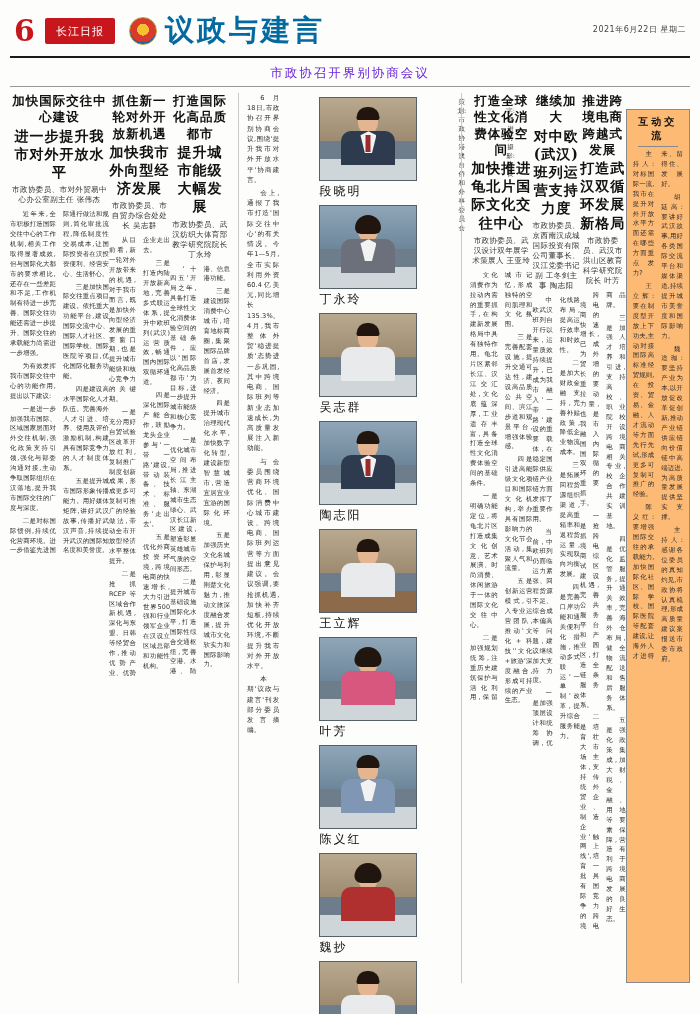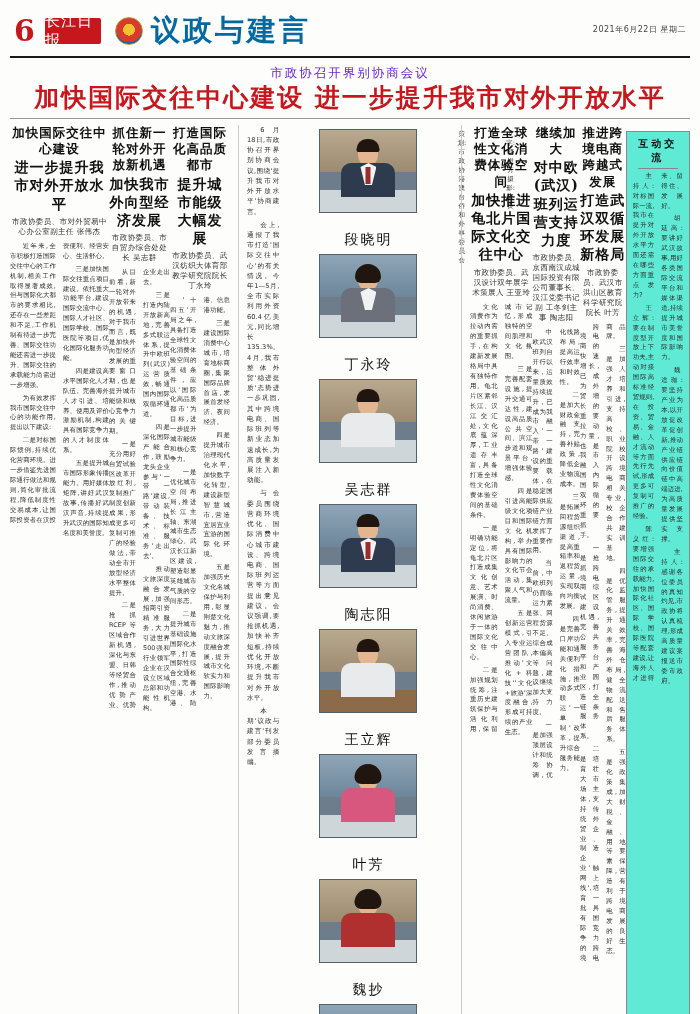--- a/index.html
+++ b/index.html
@@ -24,25 +24,25 @@
     border-bottom:2px solid #1a1a1a;
     display:flex;align-items:center;
     padding:0 4px 2px 4px;
   }
   .page-num{
     font-family:"DejaVu Serif","Liberation Serif",serif;
     font-size:30px;font-weight:bold;color:#c8161d;
     line-height:1;margin-right:10px;
   }
   .paper-logo{
-    width:56px;height:26px;
+    width:70px;height:26px;
     background:#c8161d;
     color:#fff;
     display:flex;align-items:center;justify-content:center;
-    font-size:15px;letter-spacing:1px;
+    font-size:11px;letter-spacing:1px;
     font-family:"DejaVu Serif","Liberation Serif",serif;
     border-radius:2px;
   }
   .emblem{
     width:26px;height:26px;border-radius:50%;
     background:radial-gradient(circle at 50% 45%, #f2c230 0 30%, #d93a2b 31% 65%, #1d5fa8 66% 100%);
     margin:0 8px 0 14px;
     border:1px solid #b5a03a;
     flex:none;
   }
@@ -166,30 +166,30 @@
   .ph-shirt{
     position:absolute;left:50%;transform:translateX(-50%);
     top:0;width:16px;height:22px;background:#f2f2f2;
     clip-path:polygon(50% 0,100% 18%,72% 100%,28% 100%,0 18%);
   }
   .ph-tie{
     position:absolute;left:50%;transform:translateX(-50%);
     top:4px;width:5px;height:17px;background:#9c2c2c;
   }
   .ph-name{
-    text-align:center;font-size:14px;letter-spacing:2px;
-    margin-top:18px;color:#111;
+    font-size:12px;letter-spacing:2px;
+    margin-top:2px;color:#111;
     font-family:"DejaVu Serif","Liberation Serif",serif;
   }
   
   .boxed{
     border:1px solid #8a8a8a;
     padding:5px 6px;
-    margin-top:6px;
-    background:#5eead4;
+    margin-top:16px;
+    background:#fdba74;
   }
   .box-title{
     text-align:center;font-size:10px;letter-spacing:3px;
     font-family:"DejaVu Serif","Liberation Serif",serif;
     font-weight:bold;color:#111;margin-bottom:3px;
   }
   .caption{
     text-align:center;font-size:6.5px;color:#333;margin-top:5px;
   }
   .mini-rule{width:40px;border-top:1px solid #888;margin:3px auto;}
@@ -201,54 +201,54 @@
 
   <div class="masthead">
     <div class="page-num">6</div>
     <div class="paper-logo">长江日报</div>
     <div class="emblem"></div>
     <div class="section-title">议政与建言</div>
     <div class="issue-date">2021年6月22日 星期二</div>
   </div>
 
   <div class="kicker">市政协召开界别协商会议</div>
-  <div class="headline">加快国际交往中心建设  进一步提升我市对外开放水平</div>
   <div class="rule"></div>
 
   <div class="cols">
 
     <div class="col">
 
       <div>
         <div class="art-title t1">加快国际交往中心建设</div>
         <div class="art-title t2">进一步提升我市对外开放水平</div>
         <div class="byline">市政协委员、市对外贸易中心办公室副主任 张伟杰</div>
         <div class="body-cn">
           <p>近年来,全市积极打造国际交往中心的工作机制,相关工作取得显著成效,但与国际化大都市的要求相比,还存在一些差距和不足,工作机制有待进一步完善、国际交往功能还需进一步提升、国际交往的承载能力尚需进一步增强。</p>
           <p>为有效发挥我市国际交往中心的功能作用,提出以下建议:</p>
+          <p>一是进一步加强我市国际、区域国家层面对外交往机制,强化政策支持引领,强化与部委沟通对接,主动争取国际组织在汉落地,提升我市国际交往的广度与深度。</p>
           <p>二是对标国际惯例,持续优化营商环境。进一步借鉴先进国际通行做法和规则,简化审批流程,降低制度性交易成本,让国际投资者在汉投资便利、经营安心、生活舒心。</p>
           <p>三是加快国际交往重点项目建设。依托重大功能平台,建设国际交流中心、国际人才社区、国际学校、国际医院等项目,优化国际化服务功能。</p>
           <p>四是建设高水平国际化人才队伍。完善海外人才引进、培养、使用及评价激励机制,构建具有国际竞争力的人才制度体系。</p>
           <p>五是提升城市国际形象传播能力。用好媒体矩阵,讲好武汉故事,传播好武汉声音,持续提升武汉的国际知名度和美誉度。</p>
         </div>
       </div>
 
       <div class="divider-thin"></div>
 
       <div>
         <div class="art-title t1">抓住新一轮对外开放新机遇</div>
         <div class="art-title t2">加快我市外向型经济发展</div>
         <div class="byline">市政协委员、市自贸办综合处处长 吴志群</div>
         <div class="body-cn">
           <p>从目前看,新一轮对外开放带来的机遇,对于我市而言,既是加快外向型经济发展的重要窗口期,也是提升城市能级和核心竞争力的关键期。</p>
           <p>一是充分用好自贸试验区改革开放红利,复制推广制度创新成果,形成更多可复制可推广的经验做法,带动全市开放型经济水平整体提升。</p>
           <p>二是抢抓RCEP等区域合作新机遇,深化与东盟、日韩等经贸合作,推动优势产业、优势企业走出去。</p>
           <p>三是打造内陆开放新高地,完善多式联运体系,提升中欧班列(武汉)运营质效,畅通国内国际双循环通道。</p>
           <p>四是深化国际产能合作,鼓励龙头企业参与'一带一路'建设,带动装备、技术、标准、服务'走出去'。</p>
-          <p>推动文旅深度融合发展,加强招商引资精准服务,大力引进世界500强和行业领军企业在汉设立区域总部和功能性机构。</p>
+          <p>五是优化外商投资环境,跨境电商的快速增长,大力引进世界500强和行业领军企业在汉设立区域总部和功能性机构。</p>
         </div>
       </div>
 
       <div class="divider-thin"></div>
 
       <div>
         <div class="art-title t1">打造国际化高品质都市</div>
         <div class="art-title t2">提升城市能级大幅发展</div>
         <div class="byline">市政协委员、武汉纺织大体育部教学研究院院长 丁永玲</div>
         <div class="body-cn">
@@ -361,46 +361,46 @@
                   <div class="ph-hair" style="height:20px;width:27px;border-radius:14px 14px 7px 7px;"></div>
                 </div>
               <div class="ph-body pink"></div>
             </div>
           </div>
           <div class="ph-name">叶芳</div>
         </div>
 
         <div class="photo-cell">
           <div class="photo">
-            <div class="ph-wall"></div>
-            <div class="ph-desk"></div>
-            <div class="ph-person">
-              <div class="ph-head">
-                  <div class="ph-hair" style="height:20px;width:27px;border-radius:14px 14px 7px 7px;"></div>
-                </div>
-              <div class="ph-body red"></div>
-            </div>
-          </div>
-          <div class="ph-name">魏抄</div>
-        </div>
-
-        <div class="photo-cell">
-          <div class="photo">
             <div class="ph-wall blue"></div>
             <div class="ph-desk"></div>
             <div class="ph-person">
               <div class="ph-head">
                   <div class="ph-hair"></div>
                 </div>
               <div class="ph-body lightblue">
                   <div class="ph-shirt"></div>
                 </div>
             </div>
           </div>
           <div class="ph-name">陈义红</div>
+        </div>
+
+        <div class="photo-cell">
+          <div class="photo">
+            <div class="ph-wall"></div>
+            <div class="ph-desk"></div>
+            <div class="ph-person">
+              <div class="ph-head">
+                  <div class="ph-hair" style="height:20px;width:27px;border-radius:14px 14px 7px 7px;"></div>
+                </div>
+              <div class="ph-body red"></div>
+            </div>
+          </div>
+          <div class="ph-name">魏抄</div>
         </div>
 
         <div class="photo-cell">
           <div class="photo">
             <div class="ph-wall"></div>
             <div class="ph-desk"></div>
             <div class="ph-person">
               <div class="ph-head">
                   <div class="ph-hair"></div>
                 </div>

